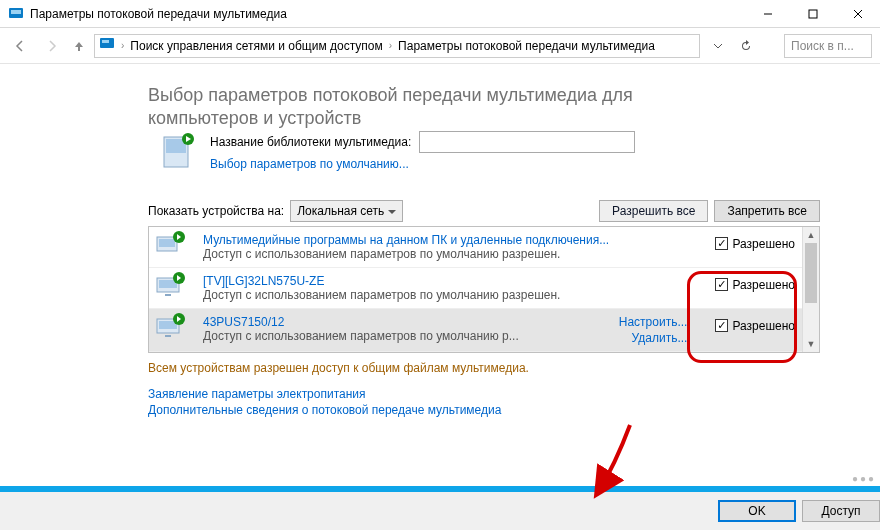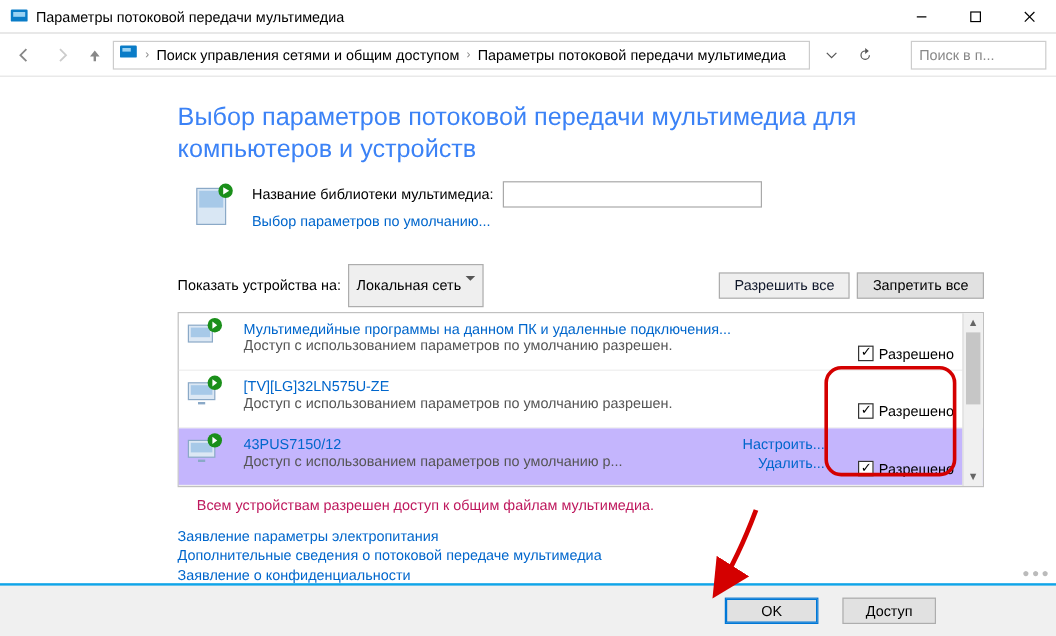--- a/index.html
+++ b/index.html
@@ -13,64 +13,64 @@
   .winbtn { width:45px; display:flex; align-items:center; justify-content:center; }
   .winbtn svg { stroke:#000; }
 
   
   .navbar { height:36px; border-bottom:1px solid #e4e4e4; display:flex; align-items:center; padding:0 8px; gap:8px; }
   .navarrow { width:24px; height:24px; display:flex; align-items:center; justify-content:center; color:#888; }
   .breadcrumb-box { flex:1; height:24px; border:1px solid #ccc; display:flex; align-items:center; padding:0 4px; gap:4px; background:#fff; }
   .breadcrumb-box .sep { color:#888; font-size:10px; padding:0 2px; }
   .breadcrumb-box .crumb { color:#000; white-space:nowrap; }
   .navicon { width:20px; height:20px; display:flex; align-items:center; justify-content:center; color:#555; }
-  .searchbox { width:113px; height:24px; border:1px solid #ccc; padding:0 6px; color:#888; display:flex; align-items:center; overflow:hidden; white-space:nowrap;margin-left:20px; }
+  .searchbox { width:88px; height:24px; border:1px solid #ccc; padding:0 6px; color:#888; display:flex; align-items:center; overflow:hidden; white-space:nowrap;margin-left:20px; }
 
   
   .content { padding:20px 60px 0 148px; }
-  .page-title { color:#3b82f6; font-size:21px; line-height:1.3; margin-bottom:12px; max-width:590px; }
+  .page-title { color:#737373; font-size:18px; line-height:1.3; margin-bottom:0; max-width:590px; }
   .lib-section { display:flex; gap:12px; align-items:flex-start; margin-bottom:29px; padding-left:10px; }
   .book-icon { width:40px; height:40px; }
   .lib-row { display:flex; align-items:center; gap:8px; margin-bottom:4px; }
   .libinput { width:216px; height:22px; border:1px solid #a9a9a9; }
   .link { color:#0066cc; cursor:pointer; }
 
   .filter-row { display:flex; align-items:center; gap:6px; margin-bottom:4px; }
   .filter-row .spacer { flex:1; }
-  .combo { height:36px; border:1px solid #adadad; background:#efefef; padding:0 18px 0 6px; display:flex; align-items:center; position:relative; }
+  .combo { height:22px; border:1px solid #adadad; background:#efefef; padding:0 18px 0 6px; display:flex; align-items:center; position:relative; }
   .combo::after { content:""; position:absolute; right:6px; top:9px; border:4px solid transparent; border-top-color:#555; }
   .btn { height:22px; border:1px solid #adadad; background:#e1e1e1; padding:0 12px; display:flex; align-items:center; }
   .btn.disabled { color:#0f172a; background:#efefef; }
 
   
   .device-list { border:1px solid #c0c0c0; position:relative; }
   .device-row { display:flex; padding:6px 24px 6px 6px; gap:20px; align-items:flex-start; border-bottom:1px solid #eee; }
   .device-row:last-child { border-bottom:none; }
-  .device-row.selected { background:#c4b5fd;justify-content:flex-end; }
+  .device-row.selected { background:#e5e5e5;justify-content:flex-end; }
   .device-icon { width:28px; height:28px; position:relative; flex-shrink:0; }
   .play-badge { position:absolute; right:-2px; top:-2px; width:12px; height:12px; border-radius:50%; background:#1a8f1a; display:flex; align-items:center; justify-content:center; }
   .play-badge::after { content:""; border:3px solid transparent; border-left:4px solid #fff; margin-left:2px; }
   .device-text { flex:1; min-width:0; }
   .device-name { color:#0066cc; white-space:nowrap; overflow:hidden; text-overflow:ellipsis; }
   .device-sub { color:#555; white-space:nowrap; overflow:hidden; text-overflow:ellipsis; }
   .device-actions { display:flex; flex-direction:column; align-items:flex-end; gap:2px; margin-right:8px; }
-  .allow-col { display:flex; align-items:center; gap:4px; margin-top:21px; }
+  .allow-col { display:flex; align-items:center; gap:4px; margin-top:4px; }
   .chk { width:13px; height:13px; border:1px solid #333; display:flex; align-items:center; justify-content:center; background:#fff; }
   .chk.checked::after { content:"✓"; font-size:11px; line-height:1; color:#000; }
   .scrollbar { position:absolute; right:0; top:0; bottom:0; width:17px; background:#f0f0f0; border-left:1px solid #ddd; }
   .scroll-thumb { position:absolute; top:16px; left:2px; right:2px; height:60px; background:#c6c6c6; }
   .scroll-arrow { position:absolute; left:0; right:0; height:16px; display:flex; align-items:center; justify-content:center; color:#666; font-size:9px; }
 
   .red-ring { position:absolute; border:3px solid #d40000; border-radius:14px; pointer-events:none; }
 
-  .summary { margin:8px 0 12px 16px; color:#be185d; }
+  .summary { margin:8px 0 12px 0; color:#a16207; }
   .links-block { display:flex; flex-direction:column; gap:2px; }
 
   
-  .bottom-bar { position:absolute; left:0; right:0; bottom:0; height:44px; border-top:2px solid #0ea5e9; background:#f0f0f0; display:flex; align-items:center; justify-content:flex-end; padding-right:100px; gap:20px; }
+  .bottom-bar { position:absolute; left:0; right:0; bottom:0; height:44px; border-top:6px solid #0ea5e9; background:#f0f0f0; display:flex; align-items:center; justify-content:flex-end; gap:6px; }
   .bottom-btn { width:78px; height:22px; border:1px solid #adadad; background:#e1e1e1; display:flex; align-items:center; justify-content:center; }
   .bottom-btn.focus { border:1px solid #0078d7; box-shadow:0 0 0 1px #0078d7 inset; }
 
   .arrow-overlay { position:absolute; pointer-events:none; }
 
   .dots { position:absolute; right:4px; bottom:46px; color:#bbb; letter-spacing:2px; font-size:10px; }
 </style>
 </head>
 <body>
 
@@ -247,21 +247,20 @@
     </div>
 
     <div class="red-ring" style="top:44px; right:22px; width:110px; height:92px;"></div>
   </div>
 
   <div class="summary">Всем устройствам разрешен доступ к общим файлам мультимедиа.</div>
 
   <div class="links-block">
     <span class="link">Заявление параметры электропитания</span>
     <span class="link">Дополнительные сведения о потоковой передаче мультимедиа</span>
-    <span class="link">Заявление о конфиденциальности</span>
   </div>
 </div>
 
 <div class="bottom-bar">
   <div class="bottom-btn focus">
       <span>OK</span>
     </div>
   <div class="bottom-btn">
       <span>Доступ</span>
     </div>

